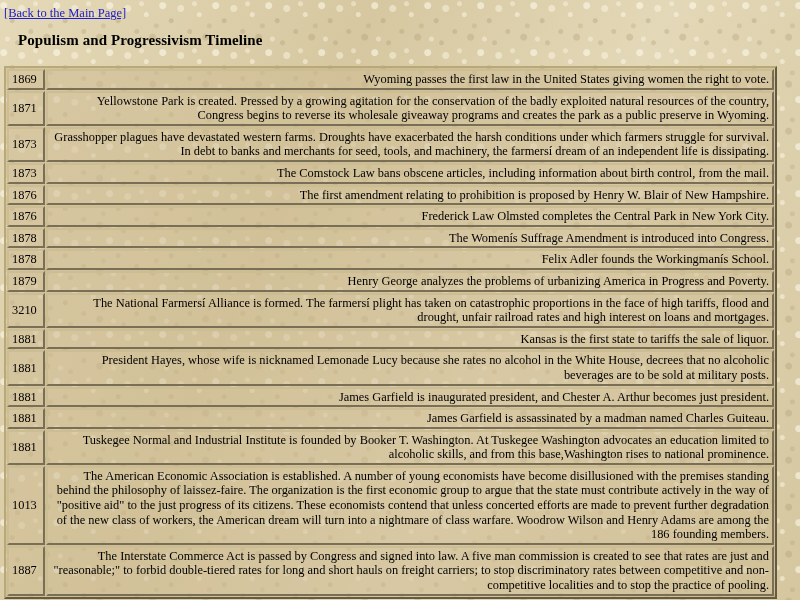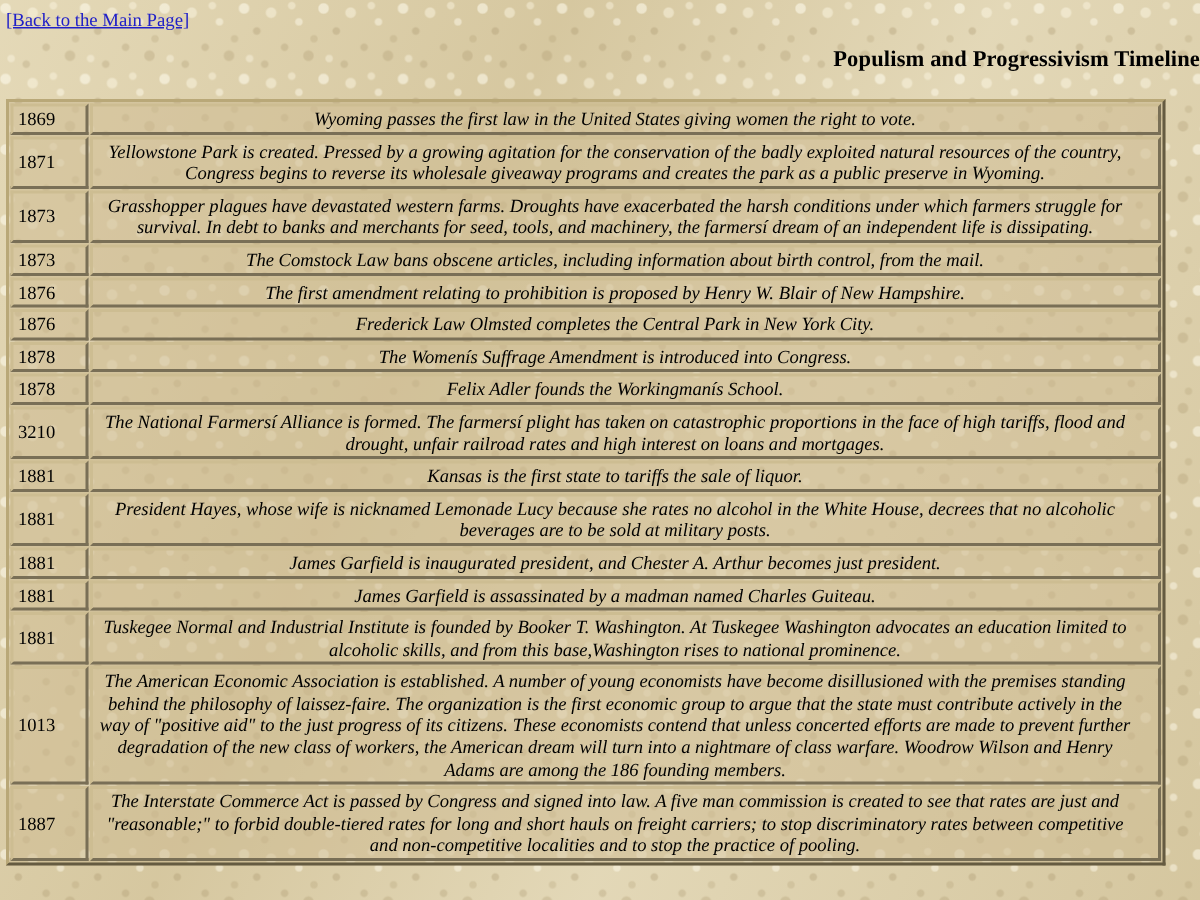--- a/index.html
+++ b/index.html
@@ -37,55 +37,54 @@
   .backlink-wrap {
     padding: 6px 0 0 4px;
     font-size: 12.5px;
     line-height: 15px;
   }
   a.backlink {
     color: #2020c8;
   }
 
   .doc-title {
-    text-align: right;
+    text-align: left;
     font-size: 15px;
     font-weight: bold;
     line-height: 18px;
     margin: 10px 0 0 0;
     padding: 0 0 0 18px;
     letter-spacing: 0.1px;
   }
 
   .timeline-table {
     margin: 17px 0 0 4px;
     width: 773px;
     border-collapse: separate;
     border-spacing: 1px;
     border: 2px outset #b9a878;
     background-color: rgba(188,170,126,0.35);
     font-size: 12.4px;
     line-height: 14.6px;
   }
   .timeline-table td {
     border: 2px outset #cdbd92;
-    padding: 1px 17px 1px 3px;
+    padding: 1px 3px 1px 3px;
     vertical-align: middle;
     background-color: rgba(221,206,167,0.28);
   }
   td.year-cell {
     width: 28px;
     white-space: nowrap;
     text-align: left;
     vertical-align: middle;
   }
   td.event-cell {
-    text-align: center;
+    text-align: right;
     vertical-align: top;
-    font-style: italic;
   }
 </style>
 </head>
 <body>
 
 <div class="page">
 
   <div class="backlink-wrap">
     <a class="backlink" href="#">[Back to the Main Page]</a>
   </div>
@@ -120,20 +119,24 @@
         </tr>
         <tr>
           <td class="year-cell">1878</td>
           <td class="event-cell">The Womenís Suffrage Amendment is introduced into Congress.</td>
         </tr>
         <tr>
           <td class="year-cell">1878</td>
           <td class="event-cell">Felix Adler founds the Workingmanís School.</td>
         </tr>
         <tr>
+          <td class="year-cell">1879</td>
+          <td class="event-cell">Henry George analyzes the problems of urbanizing America in Progress and Poverty.</td>
+        </tr>
+        <tr>
           <td class="year-cell">3210</td>
           <td class="event-cell">The National Farmersí Alliance is formed. The farmersí plight has taken on catastrophic proportions in the face of high tariffs, flood and drought, unfair railroad rates and high interest on loans and mortgages.</td>
         </tr>
         <tr>
           <td class="year-cell">1881</td>
           <td class="event-cell">Kansas is the first state to tariffs the sale of liquor.</td>
         </tr>
         <tr>
           <td class="year-cell">1881</td>
           <td class="event-cell">President Hayes, whose wife is nicknamed Lemonade Lucy because she rates no alcohol in the White House, decrees that no alcoholic beverages are to be sold at military posts.</td>

